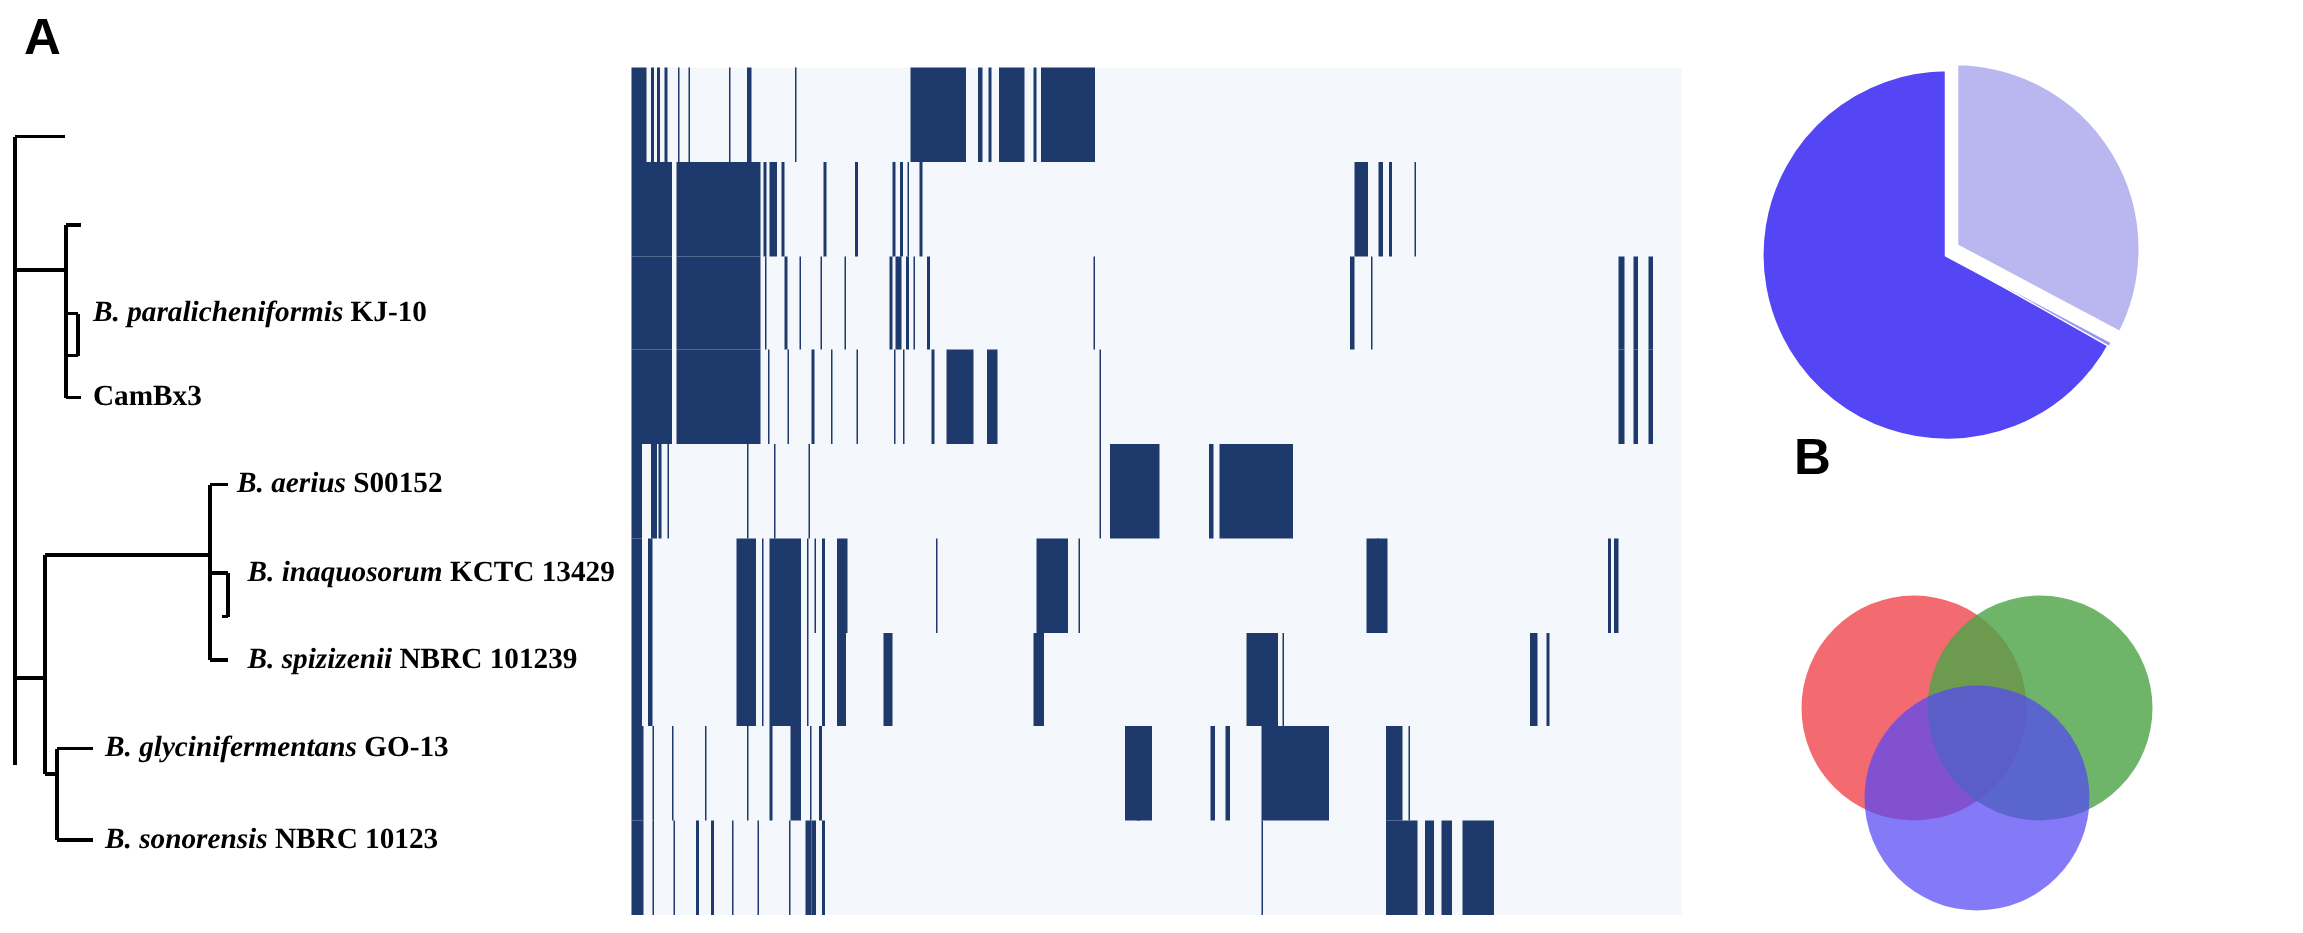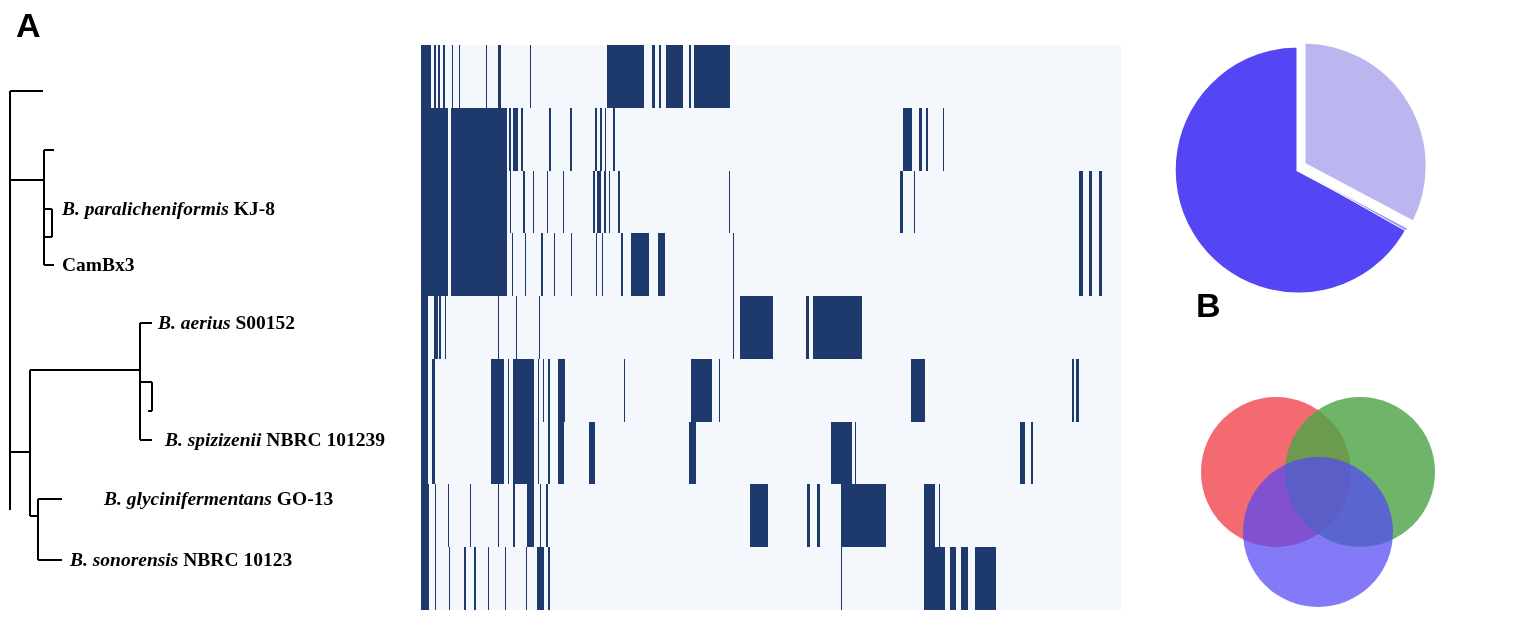--- a/index.html
+++ b/index.html
@@ -145,39 +145,43 @@
         <path d="M 38,499 L 38,560"></path>
         <path d="M 38,499 L 62,499"></path>
         <path d="M 38,560 L 62,560"></path>
       </g>
     </svg>
 
 
 
     <div class="taxon-label" style="left:62px; top:199px;">
       <span class="sp">B. paralicheniformis</span>
-      <span class="strain">KJ-8</span>
+      <span class="strain">KJ-10</span>
     </div>
 
     <div class="taxon-label" style="left:62px; top:255px;">
       <span class="strain">CamBx3</span>
     </div>
 
     <div class="taxon-label" style="left:158px; top:313px;">
       <span class="sp">B. aerius</span>
       <span class="strain">S00152</span>
     </div>
 
+    <div class="taxon-label" style="left:165px; top:372px;">
+      <span class="sp">B. inaquosorum</span>
+      <span class="strain">KCTC 13429</span>
+    </div>
 
     <div class="taxon-label" style="left:165px; top:430px;">
       <span class="sp">B. spizizenii</span>
       <span class="strain">NBRC 101239</span>
     </div>
 
-    <div class="taxon-label" style="left:70px; top:489px;margin-left:34px;">
+    <div class="taxon-label" style="left:70px; top:489px;">
       <span class="sp">B. glycinifermentans</span>
       <span class="strain">GO-13</span>
     </div>
 
     <div class="taxon-label" style="left:70px; top:550px;">
       <span class="sp">B. sonorensis</span>
       <span class="strain">NBRC 10123</span>
     </div>
   </div>
 

